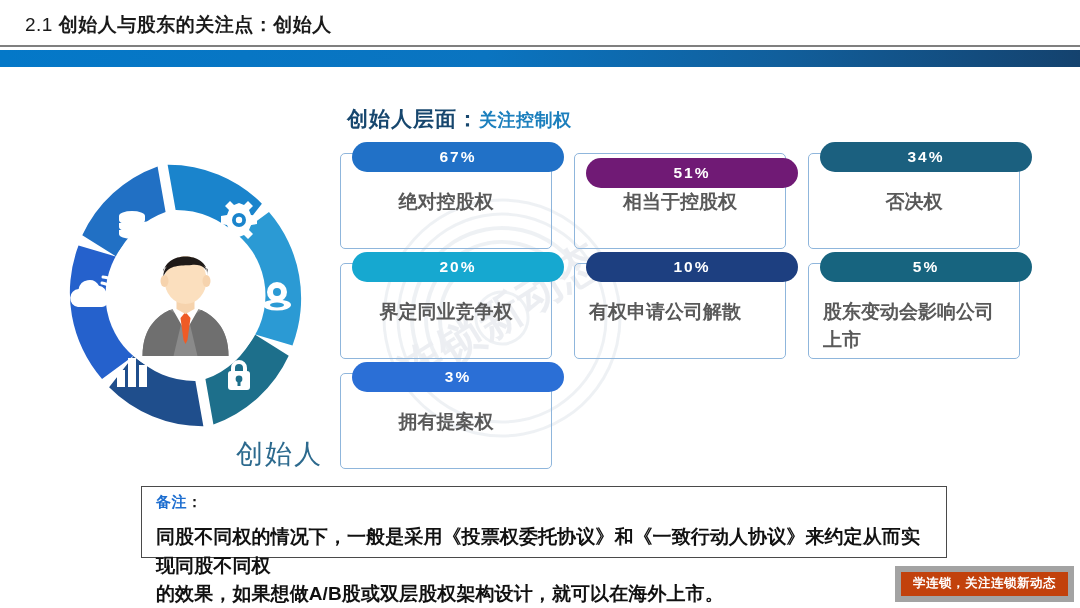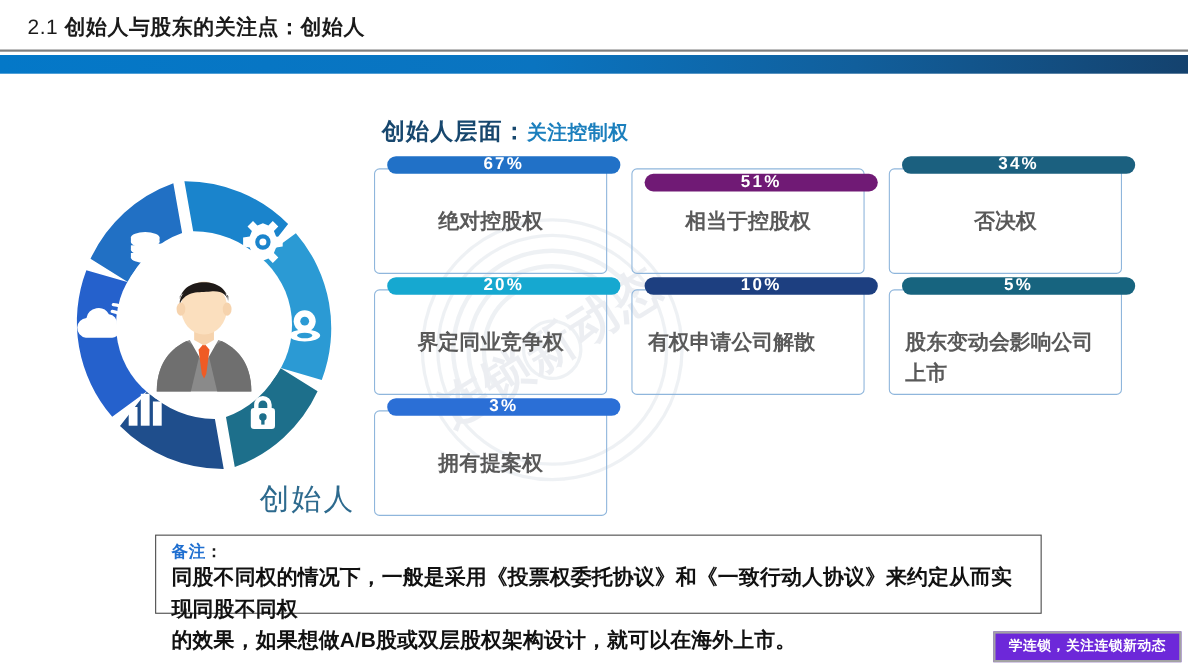--- a/index.html
+++ b/index.html
@@ -81,21 +81,21 @@
   .card {
     position: relative;
     width: 212px; height: 96px;
     border: 1px solid #8fb6dc;
     border-radius: 5px;
     background: transparent;
     padding-top: 34px;
   }
   .card-badge {
     position: absolute; left: 11px; top: -12px;
-    width: 212px; height: 16px;
+    width: 212px; height: 30px;
     border-radius: 15px;
     color: #ffffff; font-size: 15.5px; font-weight: 700;
     letter-spacing: 2px;
     display: flex; align-items: center; justify-content: center;
   }
   .card-body {
     font-size: 19px; color: #595959; line-height: 1.45;
     padding: 0 14px;
     font-weight: bold;
   }
@@ -106,32 +106,32 @@
   
   .note-box {
     position: absolute; left: 141px; top: 486px;
     width: 806px; height: 72px;
     border: 1.5px solid #4a4a4a;
     background: #ffffff;
     padding: 6px 12px 6px 14px;
   }
   .note-title {
     font-size: 15px; font-weight: 700; color: #1f6fd0; letter-spacing: .5px;
-    line-height: 1.2; margin-bottom: 1px;
+    line-height: 1.2; margin-bottom: 12px;
   }
   .note-title .colon { color: #1a1a1a; }
   .note-text {
     font-size: 19px; font-weight: 700; color: #111111; line-height: 1.5;
     letter-spacing: .1px;
   }
 
   
   .footer-tag {
     position: absolute; right: 6px; bottom: 6px;
-    background: #6d28d9; border: 2px solid #a3a3a3;
+    background: #c2410c; border: 6px solid #a3a3a3;
     padding: 3px 12px 4px 12px;
     font-size: 12.5px; font-weight: 700; color: #ffffff; letter-spacing: .5px;
     white-space: nowrap;
   }
 </style>
 </head>
 <body>
 
 <div id="slide">
 

